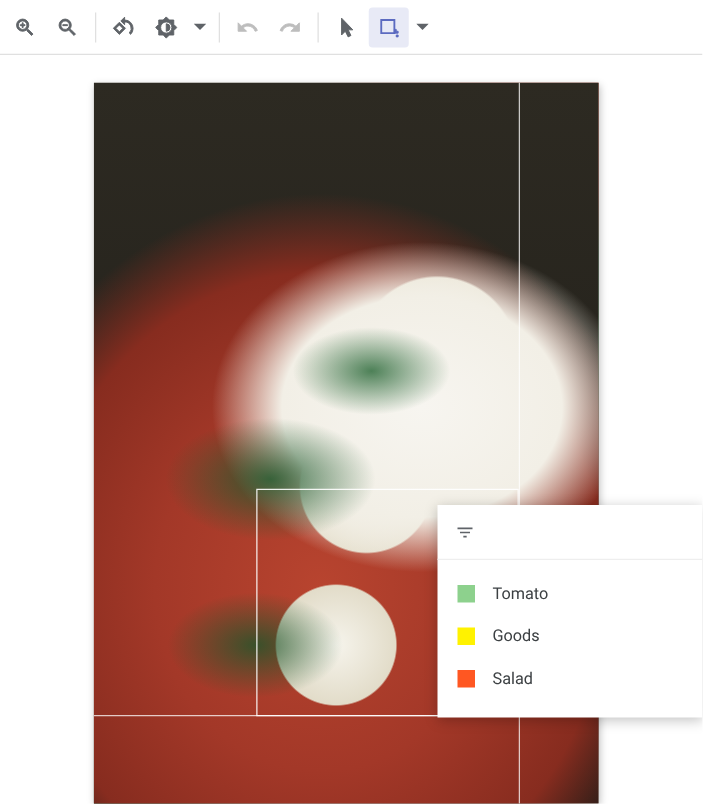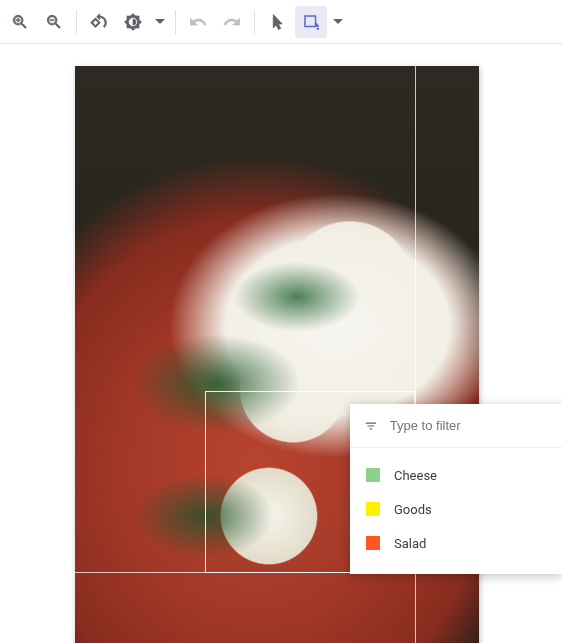--- a/index.html
+++ b/index.html
@@ -228,26 +228,25 @@
     <div class="guide-v"></div>
     <div class="guide-h"></div>
     <div class="sel-box"></div>
   </div>
 
   <div class="label-panel">
     <div class="filter-row">
       <svg viewBox="0 0 24 24">
           <path d="M3 6h18v2H3zM6 11h12v2H6zM10 16h4v2h-4z"></path>
         </svg>
-      <input class="filter-input" placeholder="Type to filter" style="">
     </div>
     <div class="label-list">
       <div class="label-item">
         <span class="swatch" style="background:#8dd18d"></span>
-        <span>Cheese</span>
+        <span>Tomato</span>
       </div>
       <div class="label-item">
         <span class="swatch" style="background:#fff200"></span>
         <span>Goods</span>
       </div>
       <div class="label-item">
         <span class="swatch" style="background:#ff5722"></span>
         <span>Salad</span>
       </div>
     </div>

